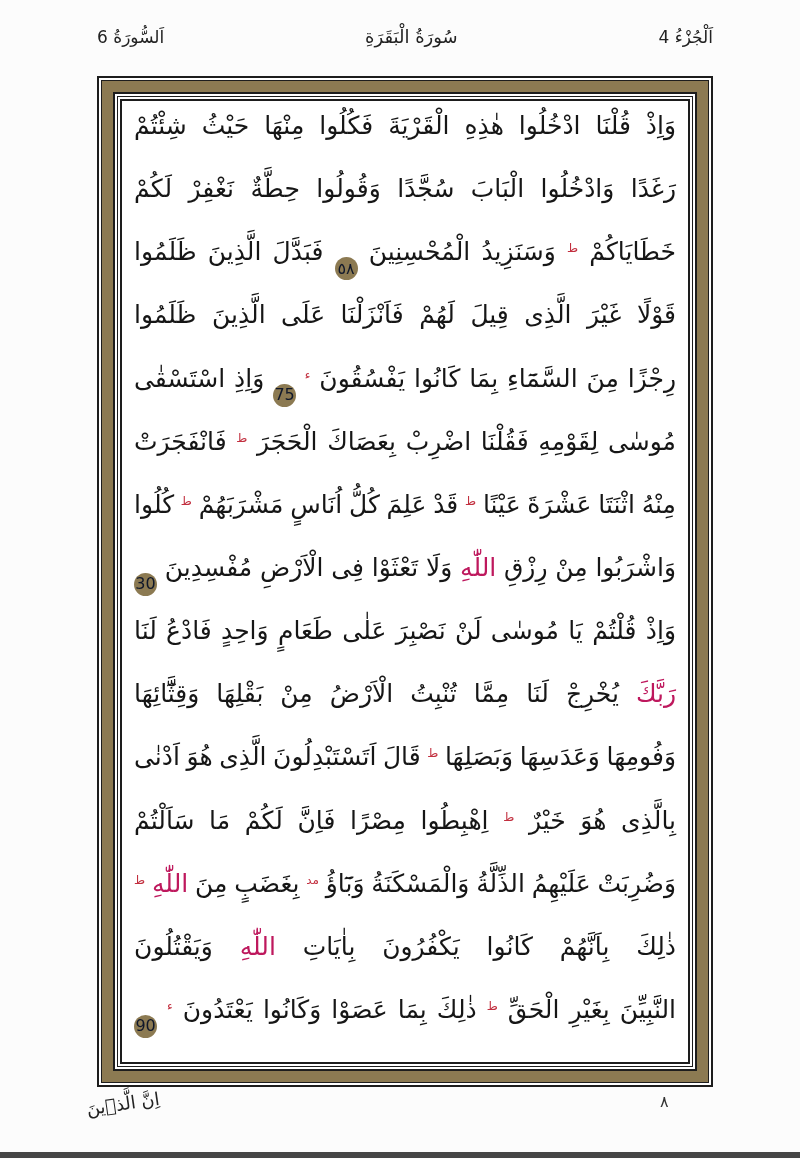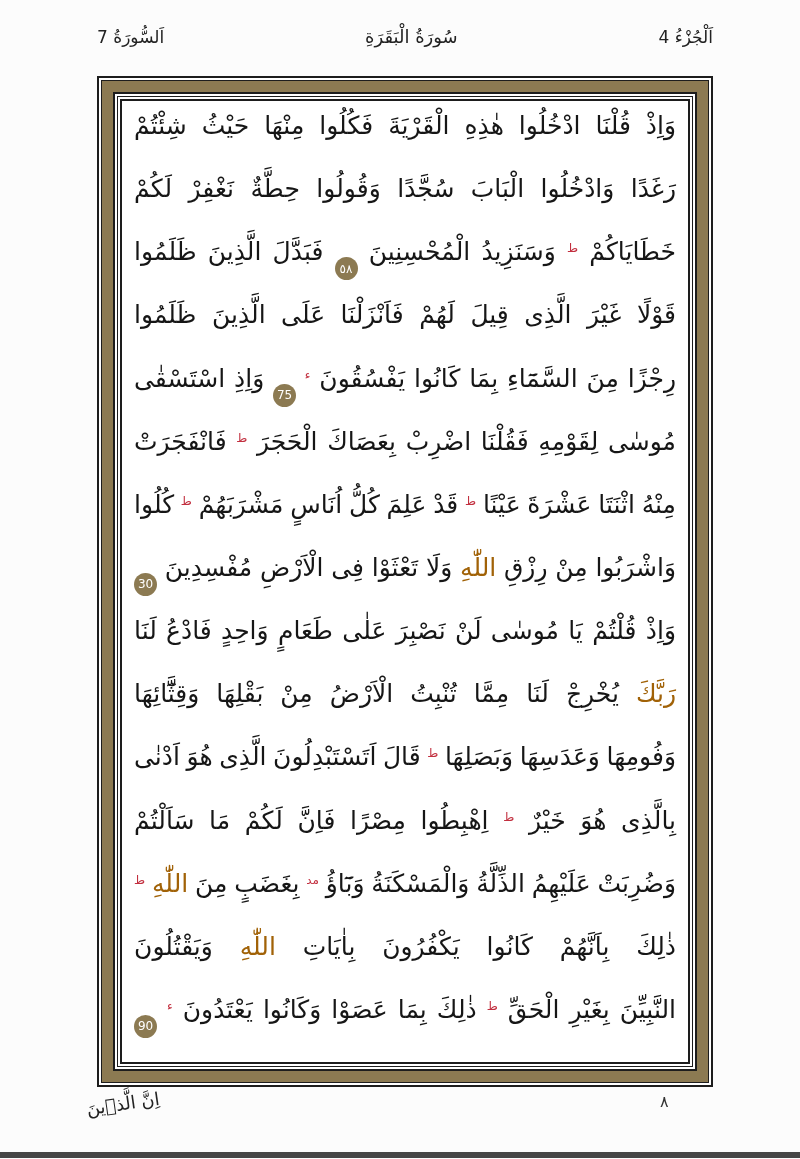--- a/index.html
+++ b/index.html
@@ -24,46 +24,46 @@
   .frame-c{box-sizing:border-box;height:100%;border:2px solid #1d1d1d;padding:2px;}
   .frame-d{box-sizing:border-box;height:100%;border:1px solid #1d1d1d;padding:2px;}
   .frame-e{box-sizing:border-box;height:100%;border:2px solid #1d1d1d;padding:10px 12px 4px 12px;overflow:hidden;}
   
   .lines{height:100%;display:flex;flex-direction:column;justify-content:space-between;direction:rtl;}
   .line{
     display:flex;justify-content:space-between;align-items:baseline;
     direction:rtl;height:63px;font-size:25px;color:#161616;white-space:nowrap;
   }
   .word{display:inline-block;}
-  .word.red{color:#a16207;}
+  .word.red{color:#be185d;}
   .verse-circle{
-    width:23px;height:23px;border-radius:50%;background:#8c7a52;color:#ffffff;
+    width:23px;height:23px;border-radius:50%;background:#8c7a52;color:#0f172a;
     display:inline-flex;align-items:center;justify-content:center;
-    font-size:12px;line-height:1;flex:0 0 auto;align-self:center;
+    font-size:16px;line-height:1;flex:0 0 auto;align-self:center;
   }
   .mark{
     color:#c22f3f;font-size:12px;align-self:flex-start;margin-top:4px;flex:0 0 auto;
   }
   
   .page-number{position:absolute;top:1092px;left:660px;font-size:16px;color:#333;}
   .catchword{
     position:absolute;top:1098px;left:88px;font-size:18px;color:#222;
     transform:rotate(-8deg);transform-origin:left bottom;direction:rtl;
   }
   .bottom-edge{
     position:absolute;bottom:1px;left:0;width:100%;height:6px;background:#464646;
   }
 </style>
 </head>
 <body>
 
 <div class="header">
   <span>اَلْجُزْءُ 4</span>
   <span class="title">سُورَةُ الْبَقَرَةِ</span>
-  <span>اَلسُّورَةُ 7</span>
+  <span>اَلسُّورَةُ 6</span>
 </div>
 
 <div class="frame">
   <div class="frame-b">
     <div class="frame-tan">
       <div class="frame-c">
         <div class="frame-d">
           <div class="frame-e">
             <div class="lines">
                 <div class="line">

